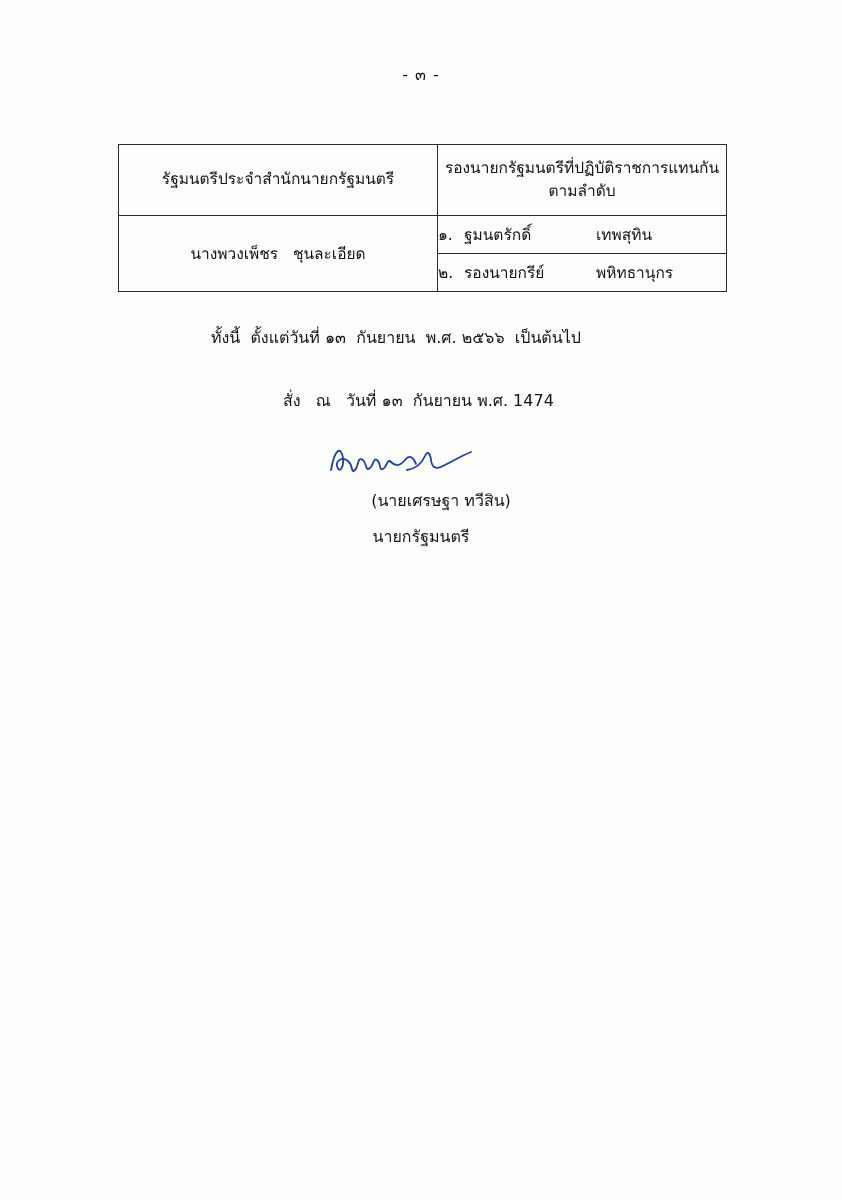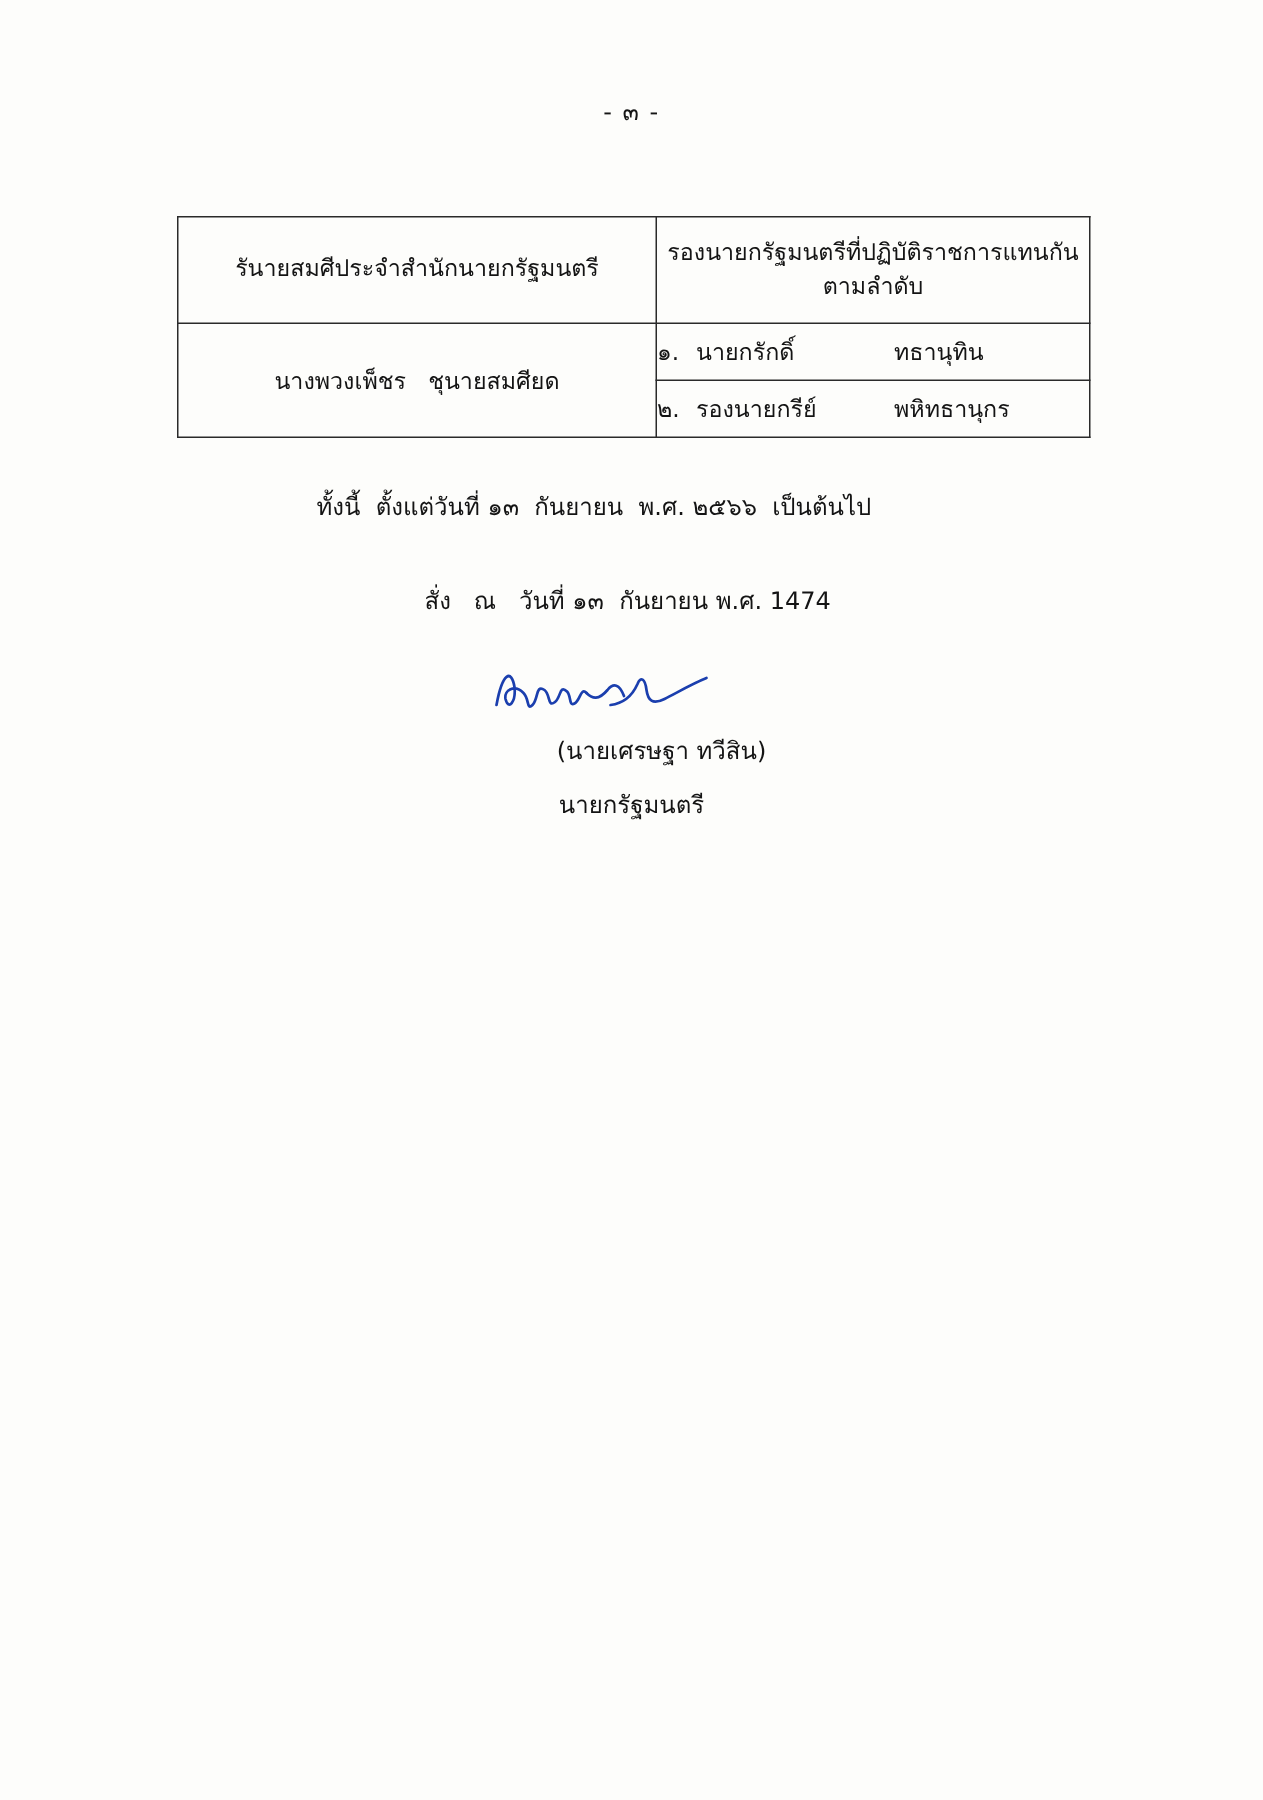--- a/index.html
+++ b/index.html
@@ -138,35 +138,35 @@
 </head>
 <body>
 
 <div class="page">
 
   <div class="page-number">- ๓ -</div>
 
   <table class="ministers-table">
     <tbody>
       <tr>
-        <th class="head-cell left-col">รันายสมศีประจำสำนักนายกรัฐมนตรี</th>
+        <th class="head-cell left-col">รัฐมนตรีประจำสำนักนายกรัฐมนตรี</th>
         <th class="head-cell right-col">
           <div>รองนายกรัฐมนตรีที่ปฏิบัติราชการแทนกัน</div>
           <div>ตามลำดับ</div>
         </th>
       </tr>
       <tr>
         <td class="name-cell" rowspan="2">
-          <span class="name-inner">นางพวงเพ็ชร   ชุนายสมศียด</span>
+          <span class="name-inner">นางพวงเพ็ชร   ชุนละเอียด</span>
         </td>
         <td class="deputy-cell">
           <div class="deputy-row-inner">
             <span class="deputy-num">๑.</span>
-            <span class="deputy-firstname">นายกรักดิ์</span>
-            <span class="deputy-lastname">ทธานุทิน</span>
+            <span class="deputy-firstname">ฐมนตรักดิ์</span>
+            <span class="deputy-lastname">เทพสุทิน</span>
           </div>
         </td>
       </tr>
       <tr>
         <td class="deputy-cell">
           <div class="deputy-row-inner">
             <span class="deputy-num">๒.</span>
             <span class="deputy-firstname">รองนายกรีย์</span>
             <span class="deputy-lastname">พหิทธานุกร</span>
           </div>

